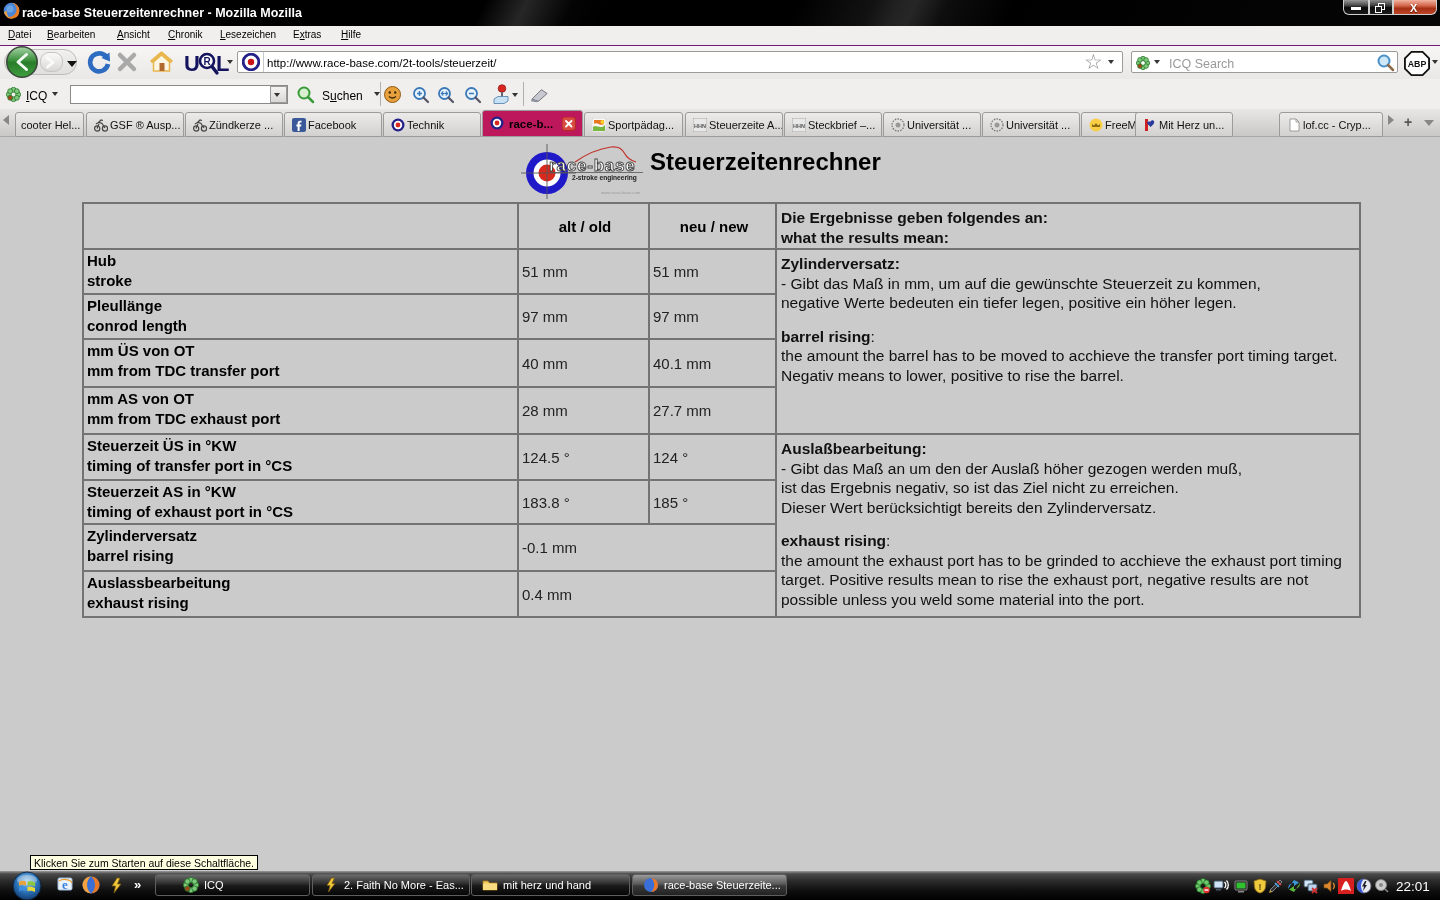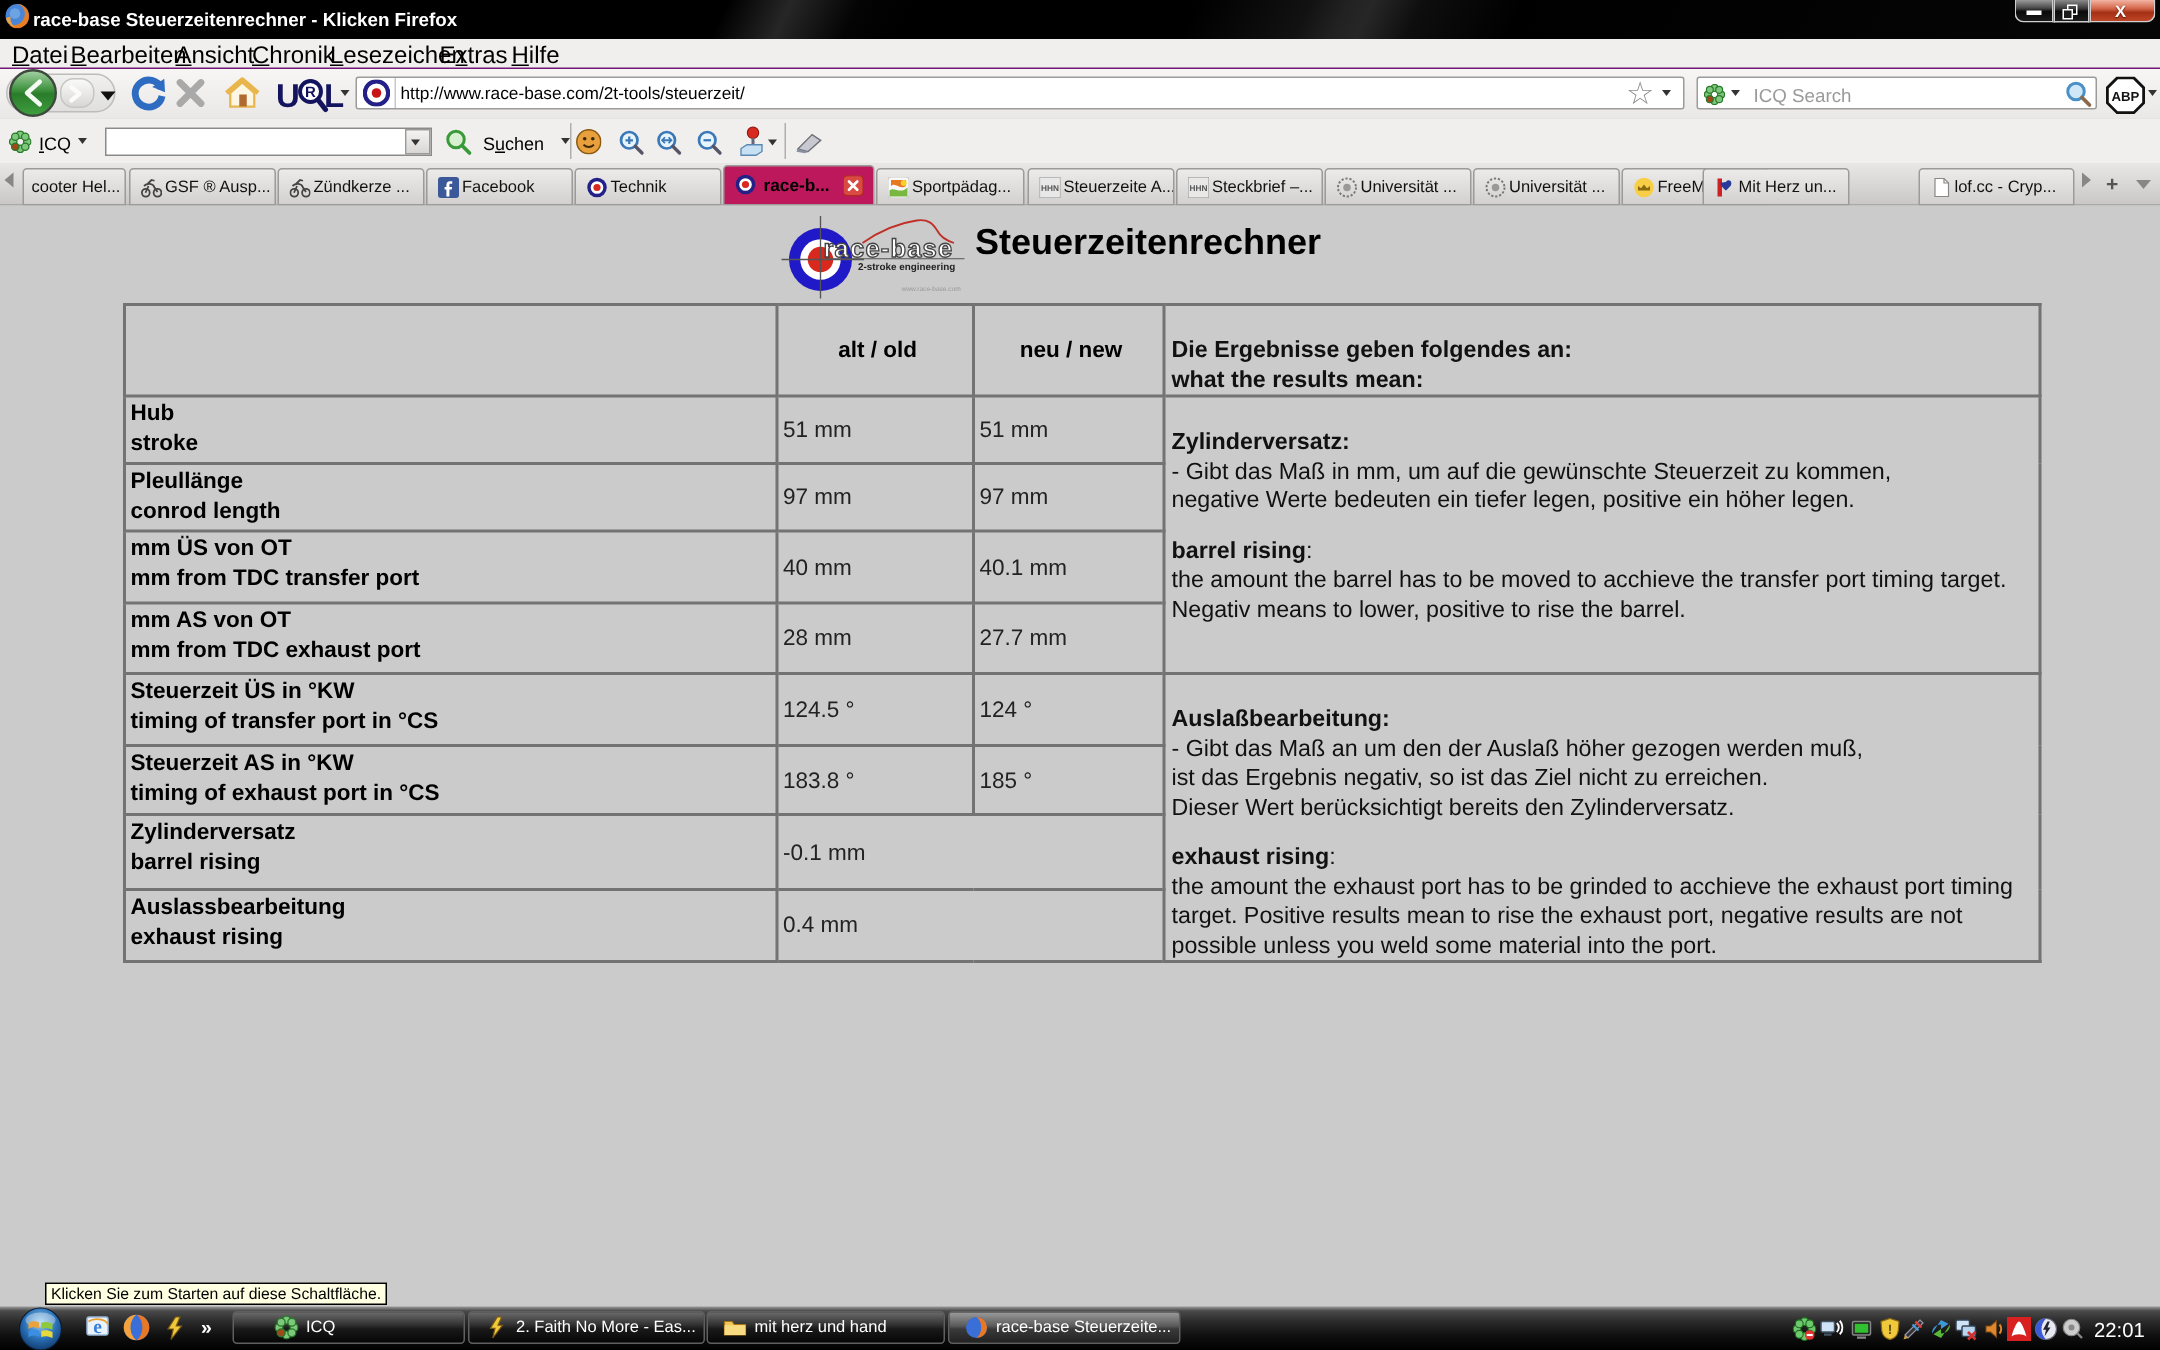--- a/index.html
+++ b/index.html
@@ -7,21 +7,21 @@
   .abs{position:absolute;}
   
   #titlebar{left:0;top:0;width:1440px;height:26px;background:linear-gradient(115deg,#000 55%,#181818 62%,#000 70%,#060606 100%);}
   #titletext{left:22px;top:6px;color:#fff;font-weight:bold;font-size:12.5px;}
   .winbtn{position:absolute;top:0;height:15px;border:1px solid #cfcfcf;border-top:none;box-sizing:border-box;}
   #btnmin{left:1343px;width:26px;background:linear-gradient(180deg,#9a9a9a,#4a4a4a 38%,#0a0a0a 55%,#1a1a1a);border-radius:0 0 0 6px;}
   #btnres{left:1369px;width:24px;background:linear-gradient(180deg,#8a8a8a,#3a3a3a 40%,#0a0a0a 55%,#1c1c1c);}
   #btncls{left:1393px;width:44px;background:linear-gradient(180deg,#f2b4a2,#d4674c 40%,#a53014 60%,#bf4628);border-radius:0 0 6px 0;}
   .winglyph{position:absolute;color:#fff;}
   
-  #menubar{left:0;top:26px;width:1440px;height:19px;background:#f0efee;border-bottom:6px solid #701a75;font-size:16px;color:#000;}
+  #menubar{left:0;top:26px;width:1440px;height:19px;background:#f0efee;border-bottom:6px solid #701a75;font-size:10px;color:#000;}
   #menubar span{position:absolute;top:3px;}
   
   #navbar{left:0;top:46px;width:1440px;height:33px;background:linear-gradient(180deg,#f7f6f5,#e9e8e6);}
   #urlbar{left:237px;top:51px;width:886px;height:22px;background:#fff;border:1px solid #9b9b9b;box-sizing:border-box;border-radius:2px;}
   #urltext{left:267px;top:57px;font-size:11.5px;color:#000;}
   #searchbox{left:1131px;top:51px;width:267px;height:22px;background:#fff;border:1px solid #9b9b9b;box-sizing:border-box;border-radius:2px;}
   #searchtext{left:1169px;top:57px;font-size:12.5px;color:#9a9a9a;text-align:right;}
   .ddarrow{position:absolute;width:0;height:0;border-left:3.5px solid transparent;border-right:3.5px solid transparent;border-top:4.5px solid #333;}
   
   #icqbar{left:0;top:79px;width:1440px;height:30px;background:#f0efee;border-bottom:1px solid #d8d7d5;}
@@ -33,21 +33,21 @@
   .tico{position:absolute;left:7px;top:5px;width:14px;height:14px;}
   .tab .tlabel{position:absolute;left:23px;top:6px;white-space:nowrap;font-size:11px;}
     #atab{position:absolute;left:482px;top:110px;width:101px;height:27px;background:#be185d;border:1px solid #9c9b9a;border-radius:3px 3px 0 0;box-sizing:border-box;font-size:12px;font-weight:bold;}
   
   #content{left:0;top:137px;width:1440px;height:735px;background:#cbcbcb;}
   #pagehead{left:650px;top:148px;font-size:24px;font-weight:bold;color:#000;}
   #maintable{position:absolute;left:82px;top:202px;border-collapse:collapse;table-layout:fixed;font-family:"Liberation Sans",sans-serif;}
   #maintable td{border:2px solid #737373;padding:0 0 0 3px;font-size:15px;color:#111;vertical-align:middle;}
   #maintable td.lab{font-weight:bold;color:#000;line-height:20px;vertical-align:top;padding-top:1px;}
   #maintable td.val{color:#222;}
-  #maintable td.info{vertical-align:top;padding:20px 3px 0 4px;line-height:19.5px;color:#111;font-size:15.5px;}
+  #maintable td.info{vertical-align:top;padding:4px 3px 0 4px;line-height:19.5px;color:#111;font-size:15.5px;}
   #maintable td.hdr{font-weight:bold;text-align:center;color:#000;}
   
   #tooltip{left:30px;top:855px;width:228px;height:15px;background:#ffffe1;border:1px solid #000;box-sizing:border-box;font-size:10.5px;color:#000;}
   
   #taskbar{left:0;top:871px;width:1440px;height:29px;background:linear-gradient(180deg,#9a9a9a 0%,#4a4a4a 10%,#2a2a2a 35%,#111 65%,#000 100%);}
   .tbtn{position:absolute;top:874px;height:22px;border:1px solid #5f5f5f;border-radius:3px;box-sizing:border-box;background:linear-gradient(180deg,#6a6a6a,#333 40%,#191919 55%,#060606);color:#fff;font-size:12px;}
   .tbtn .blabel{position:absolute;left:31px;top:4px;white-space:nowrap;font-size:11px;}
   .tbtn .bico{position:absolute;left:10px;top:2px;width:16px;height:16px;}
   #clock{left:1396px;top:879px;color:#fff;font-size:13.5px;}
   .tray{position:absolute;top:878px;width:16px;height:16px;}
@@ -57,21 +57,21 @@
 
   <div class="abs" id="titlebar"></div>
 <div class="abs" style="left:380px;top:0;width:340px;height:26px;background:linear-gradient(115deg,transparent 30%,rgba(70,70,70,0.55) 42%,rgba(20,20,20,0.2) 55%,transparent 65%);"></div>
 <div class="abs" style="left:780px;top:0;width:260px;height:26px;background:linear-gradient(115deg,transparent 35%,rgba(60,60,60,0.45) 50%,transparent 62%);"></div>
   <svg class="abs" style="left:3px;top:2px" width="17" height="17" viewBox="0 0 17 17">
     <circle cx="8.5" cy="8.5" r="7.8" fill="#4a86d8"></circle>
     <path d="M8.5 0.7 A7.8 7.8 0 0 1 16.3 8.5 A7.8 7.8 0 0 1 3 14.5 C8 16 13 13 13.5 8 C14 4 11.5 1.5 8.5 0.7 Z" fill="#e87d24"></path>
     <path d="M1 10 C1.5 13 4 15.5 7 16.2 C4.5 14 3.5 11.5 4 9 Z" fill="#f0a040"></path>
     <circle cx="7" cy="7" r="3.5" fill="#7ab0e8" opacity="0.7"></circle>
   </svg>
-  <div class="abs" id="titletext">race-base Steuerzeitenrechner - Klicken Firefox</div>
+  <div class="abs" id="titletext">race-base Steuerzeitenrechner - Mozilla Mozilla</div>
   <div class="winbtn" id="btnmin"></div>
   <div class="winbtn" id="btnres"></div>
   <div class="winbtn" id="btncls"></div>
   <div class="winglyph" style="left:1351px;top:7px;width:10px;height:3px;background:#fff"></div>
   <div class="winglyph" style="left:1378px;top:3px;width:5px;height:5px;border:1.5px solid #fff"></div>
   <div class="winglyph" style="left:1375px;top:5.5px;width:5px;height:5px;border:1.5px solid #fff;background:#1c1c1c"></div>
   <div class="winglyph" style="left:1410px;top:1.5px;font-weight:bold;font-size:11px;text-shadow:0 1px 1px #5a1408">X</div>
 
   <div class="abs" id="menubar">
     <span style="left:8px"><u>D</u>atei</span>

